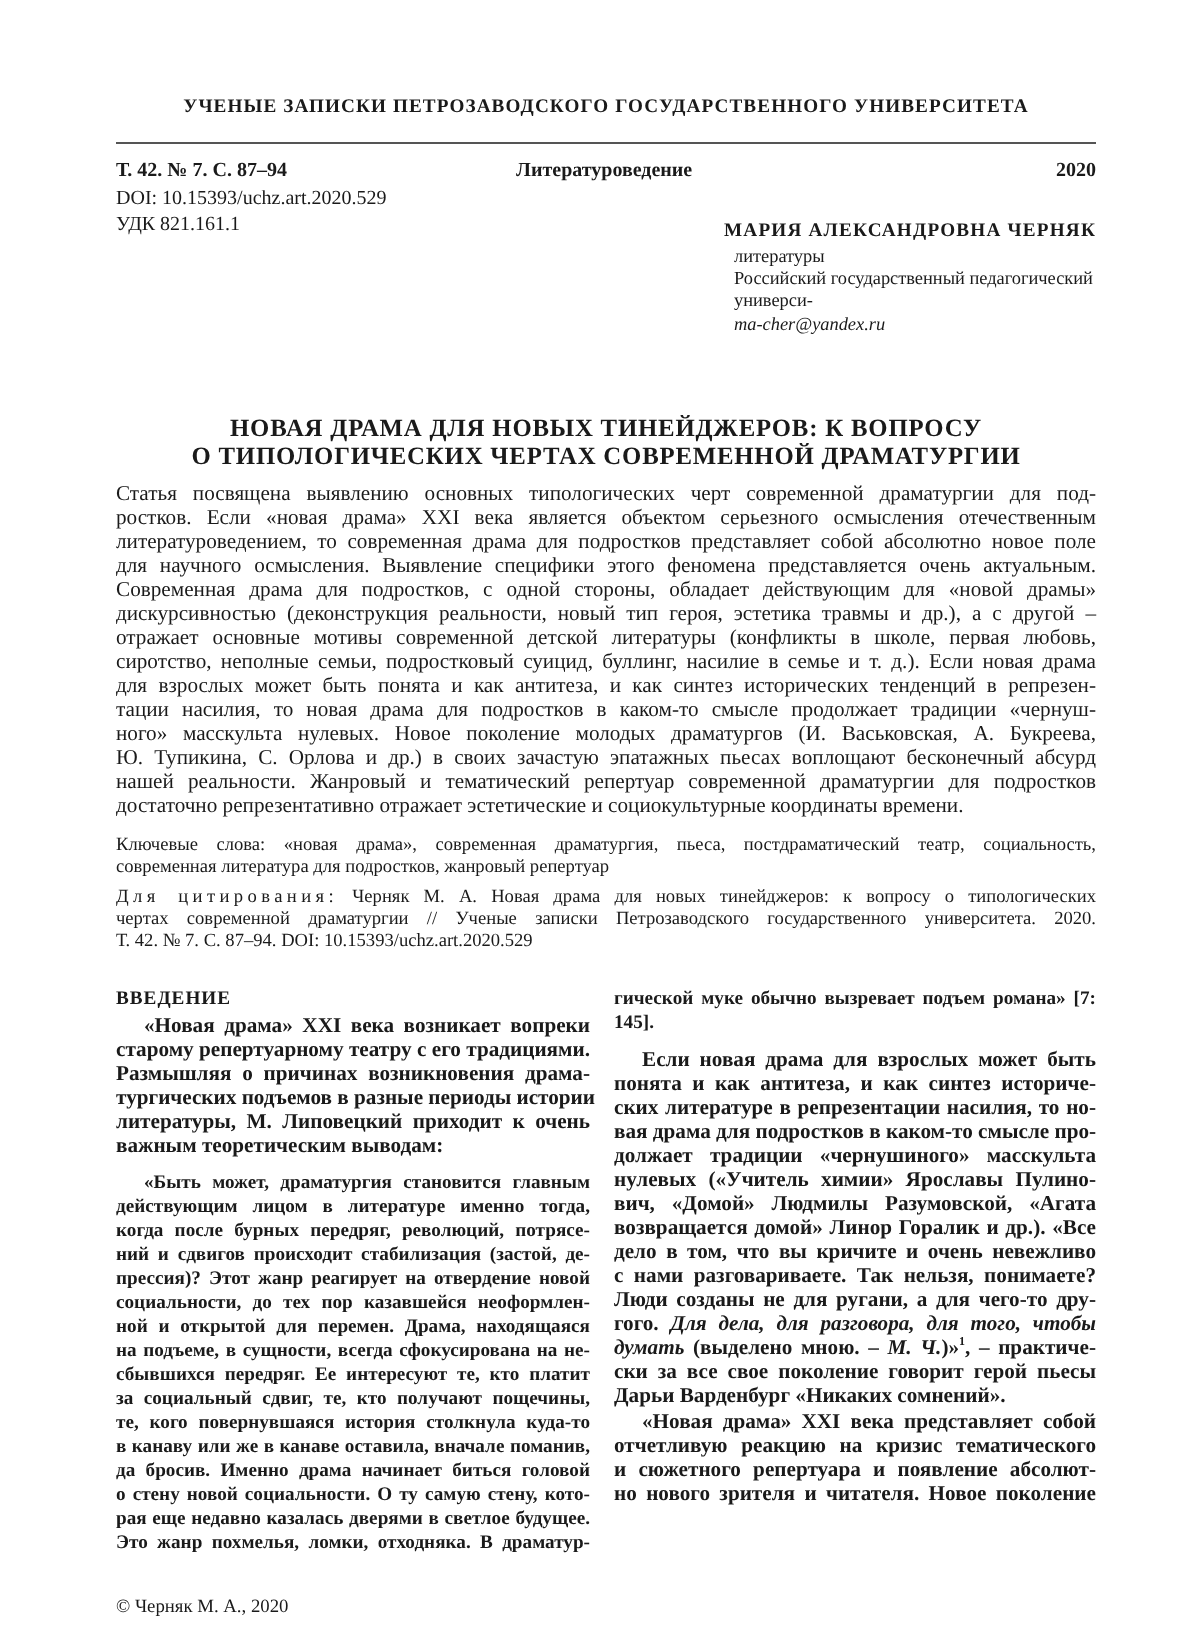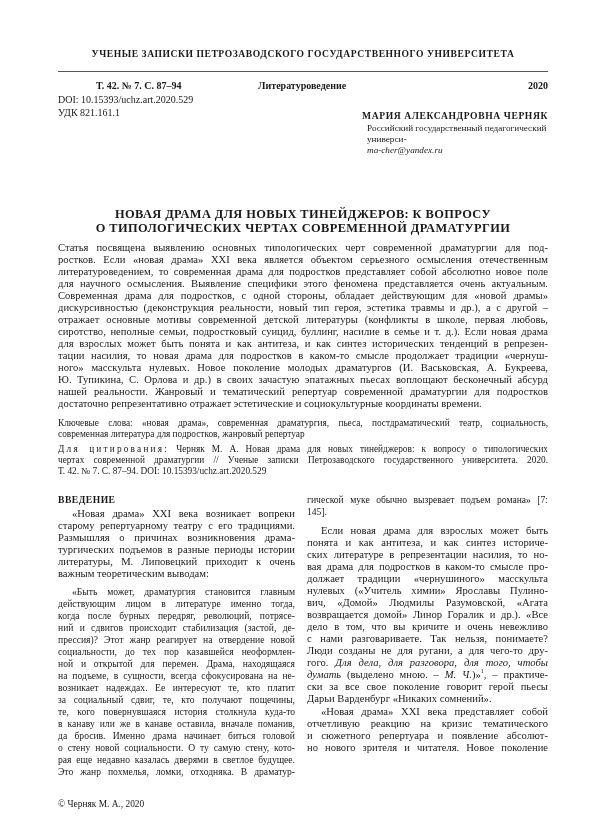--- a/index.html
+++ b/index.html
@@ -3,38 +3,38 @@
 <meta charset="utf-8">
 <style>
   html, body { margin:0; padding:0; background:#ffffff; }
   body { width:600px; height:820px; position:relative; overflow:hidden;
          font-family:"Liberation Serif", serif; color:#1a1a1a; }
   .abs { position:absolute; }
   .journal-title { left:58px; width:490px; top:48px; text-align:center;
          font-weight:bold; font-size:9.6px; letter-spacing:0.55px; }
   .rule { left:58px; width:490px; top:71px; height:0; border-top:1px solid #555; }
   .meta-row { left:58px; width:490px; top:80px; font-size:10px; font-weight:bold; height:13px; }
-  .meta-row .l { position:absolute; left:0;margin-left:38px; }
+  .meta-row .l { position:absolute; left:0; }
   .meta-row .c { position:absolute; left:200px; }
   .meta-row .r { position:absolute; right:0; }
   .meta-line { left:58px; font-size:10px; }
   .author-name { right:52px; top:110px; font-weight:bold; font-size:9.6px; letter-spacing:0.6px; }
   .aff { left:367px; width:182px; font-size:9.2px; line-height:11.2px; }
   .aff .email { font-style:italic; }
   .article-title { left:58px; width:490px; top:207px; text-align:center; font-weight:bold;
          font-size:12.4px; line-height:14px; letter-spacing:0.4px; }
   .jline { position:absolute; left:58px; width:490px; white-space:nowrap; text-align:justify;
            text-align-last:justify; font-size:10.6px; line-height:12px; }
   .jline.last { text-align-last:left; }
   .kline { position:absolute; left:58px; width:490px; white-space:nowrap; text-align:justify;
            text-align-last:justify; font-size:9.3px; line-height:11px; }
   .kline.last { text-align-last:left; }
   .spaced { letter-spacing:2.2px; }
   .col-line { position:absolute; white-space:nowrap; text-align:justify; text-align-last:justify;
-              font-size:10.6px; line-height:12.3px; }
+              font-size:10.6px; line-height:12.3px;font-weight:bold; }
   .col-line.last { text-align-last:left; }
   .col-line.small { font-size:9.6px; }
   .left-col { left:58px; width:237px; }
   .right-col { left:307px; width:241px; }
   .indent { text-indent:14px; }
   .section-head { left:58px; top:494px; font-weight:bold; font-size:9.6px; letter-spacing:0.5px; }
   .copyright { left:58px; top:799px; font-size:9.4px; }
   i.it { font-style:italic; }
   sup { font-size:6px; vertical-align:super; line-height:0; }
 </style>
@@ -47,20 +47,21 @@
 <div class="abs meta-row">
   <span class="l">Т. 42. № 7. С. 87–94</span>
   <span class="c">Литературоведение</span>
   <span class="r">2020</span>
 </div>
 <div class="abs meta-line" style="top:94px">DOI: 10.15393/uchz.art.2020.529</div>
 <div class="abs meta-line" style="top:107px">УДК 821.161.1</div>
 
 <div class="abs author-name">МАРИЯ АЛЕКСАНДРОВНА ЧЕРНЯК</div>
 <div class="abs aff" style="top:123px">
+  <div>литературы</div>
   <div>Российский государственный педагогический универси-</div>
   <div class="email">ma-cher@yandex.ru</div>
 </div>
 
 <div class="abs article-title">
   <div>НОВАЯ ДРАМА ДЛЯ НОВЫХ ТИНЕЙДЖЕРОВ: К ВОПРОСУ</div>
   <div>О ТИПОЛОГИЧЕСКИХ ЧЕРТАХ СОВРЕМЕННОЙ ДРАМАТУРГИИ</div>
 </div>
 
 <div>
@@ -102,21 +103,21 @@
   <div class="col-line left-col last" style="top:568px">важным теоретическим выводам:</div>
 
   <div class="col-line left-col small indent" style="top:586px">«Быть может, драматургия становится главным</div>
   <div class="col-line left-col small" style="top:598px">действующим лицом в литературе именно тогда,</div>
   <div class="col-line left-col small" style="top:610px">когда после бурных передряг, революций, потрясе-</div>
   <div class="col-line left-col small" style="top:622px">ний и сдвигов происходит стабилизация (застой, де-</div>
   <div class="col-line left-col small" style="top:634px">прессия)? Этот жанр реагирует на отвердение новой</div>
   <div class="col-line left-col small" style="top:646px">социальности, до тех пор казавшейся неоформлен-</div>
   <div class="col-line left-col small" style="top:658px">ной и открытой для перемен. Драма, находящаяся</div>
   <div class="col-line left-col small" style="top:670px">на подъеме, в сущности, всегда сфокусирована на не-</div>
-  <div class="col-line left-col small" style="top:682px">возникает надеждах. Ее интересуют те, кто платит</div>
+  <div class="col-line left-col small" style="top:682px">сбывшихся передряг. Ее интересуют те, кто платит</div>
   <div class="col-line left-col small" style="top:694px">за социальный сдвиг, те, кто получают пощечины,</div>
   <div class="col-line left-col small" style="top:706px">те, кого повернувшаяся история столкнула куда-то</div>
   <div class="col-line left-col small" style="top:718px">в канаву или же в канаве оставила, вначале поманив,</div>
   <div class="col-line left-col small" style="top:730px">да бросив. Именно драма начинает биться головой</div>
   <div class="col-line left-col small" style="top:742px">о стену новой социальности. О ту самую стену, кото-</div>
   <div class="col-line left-col small" style="top:754px">рая еще недавно казалась дверями в светлое будущее.</div>
   <div class="col-line left-col small" style="top:766px">Это жанр похмелья, ломки, отходняка. В драматур-</div>
 </div>
 
 <div class="abs copyright">© Черняк М. А., 2020</div>

